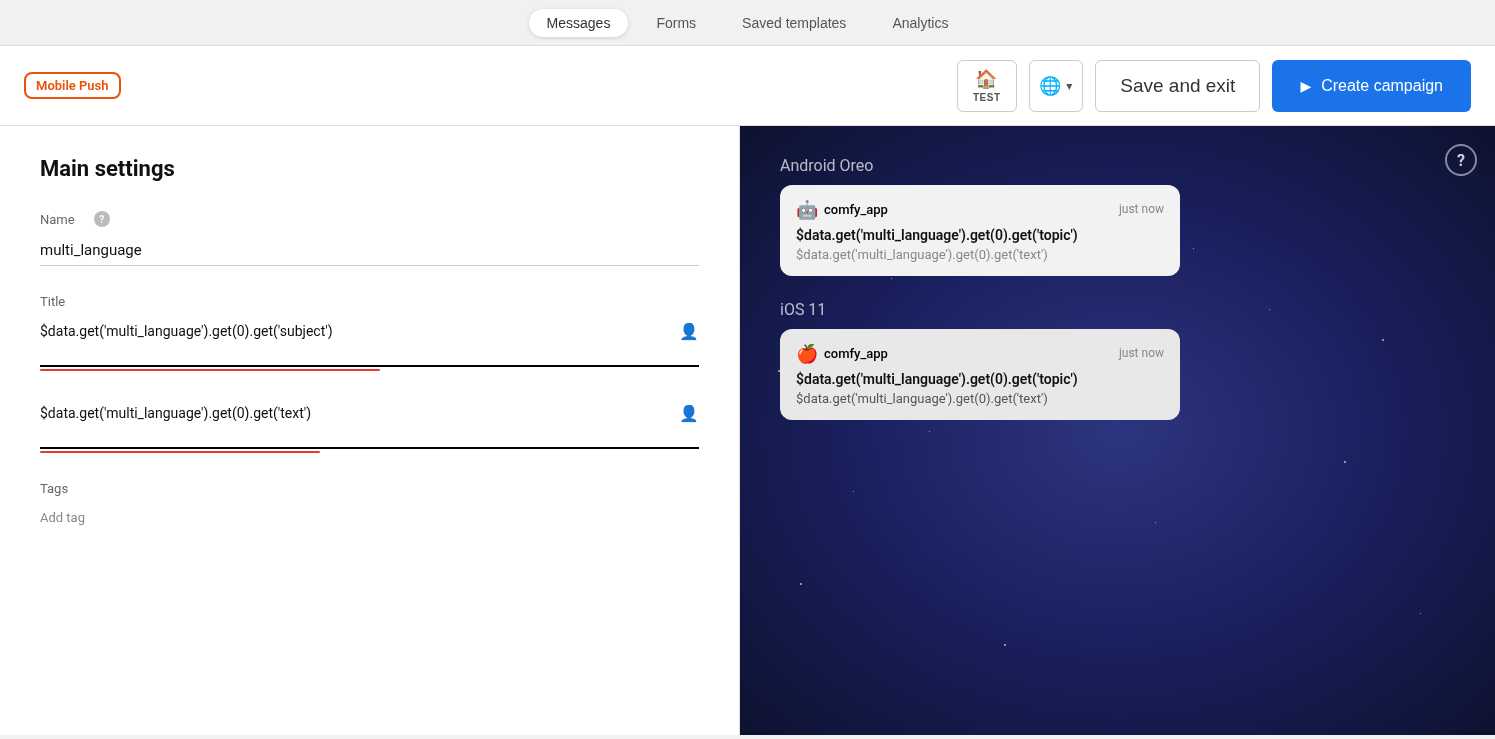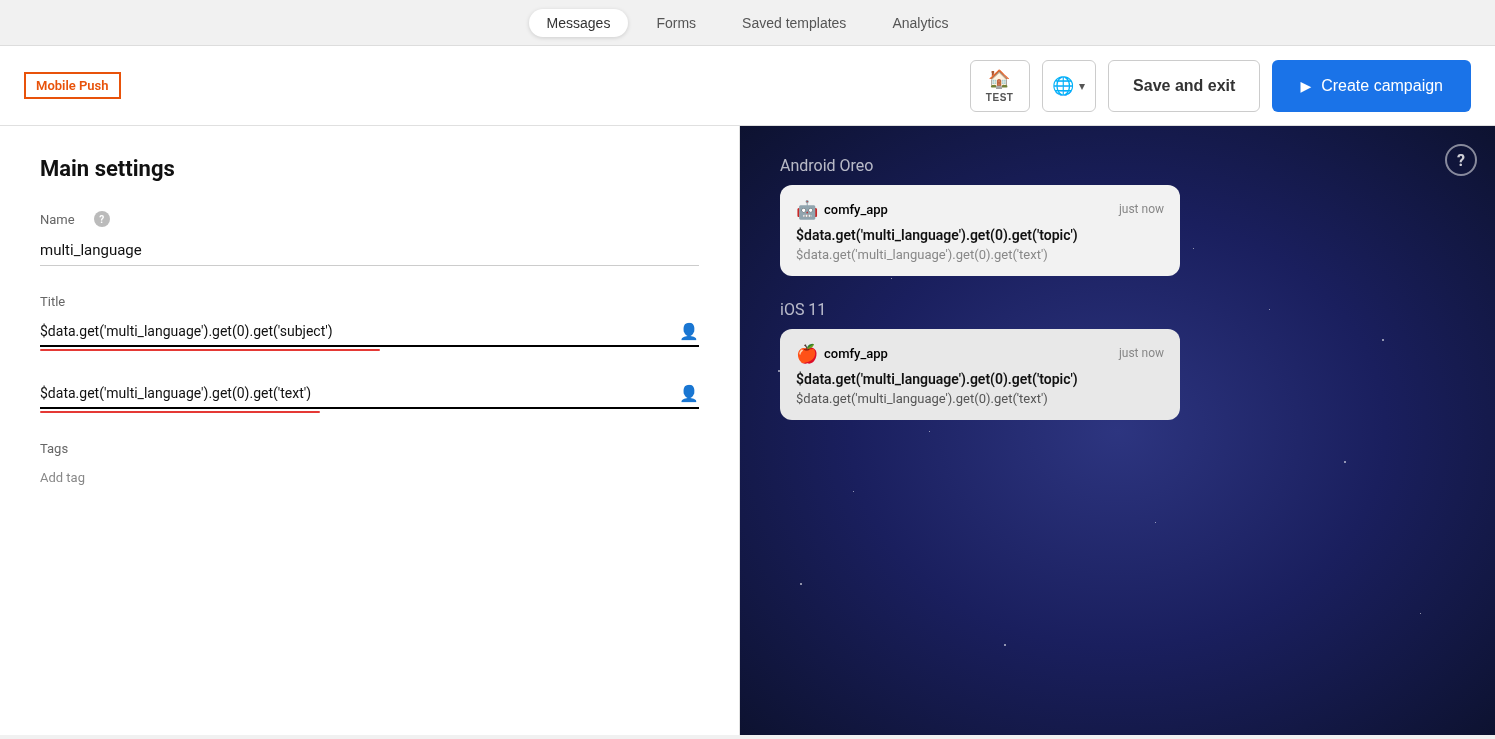--- a/index.html
+++ b/index.html
@@ -41,21 +41,21 @@
       height: 80px;
       border-bottom: 1px solid #e0e0e0;
       gap: 12px;
     }
     .mobile-push-label {
       border: 2px solid #e8520a;
       color: #e8520a;
       font-weight: 600;
       font-size: 13px;
       padding: 4px 10px;
-      border-radius: 0;
+      border-radius: 8px;
       margin-right: auto;
     }
     .toolbar-btn-test {
       display: flex;
       flex-direction: column;
       align-items: center;
       justify-content: center;
       border: 1px solid #ccc;
       background: #fff;
       border-radius: 6px;
@@ -92,24 +92,24 @@
     .toolbar-globe-btn .chevron {
       font-size: 12px;
       color: #555;
     }
     .save-exit-btn {
       border: 1px solid #ccc;
       background: #fff;
       border-radius: 6px;
       padding: 0 24px;
       height: 52px;
-      font-size: 16px;
+      font-size: 19px;
       color: #333;
       cursor: pointer;
-      font-weight: 700;
+      font-weight: 400;
     }
     .create-campaign-btn {
       background: #1a73e8;
       color: #fff;
       border: none;
       border-radius: 6px;
       padding: 0 28px;
       height: 52px;
       font-size: 16px;
       font-weight: 500;
@@ -176,21 +176,21 @@
       color: #111;
       padding: 6px 0;
       border-bottom: 1px solid #ccc;
       width: 100%;
     }
     .field-input-row {
       display: flex;
       align-items: center;
       gap: 10px;
       border-bottom: 2px solid #000;
-      padding-bottom: 0;
+      padding-bottom: 20px;
       position: relative;
     }
     .field-input-row input {
       border: none;
       outline: none;
       font-size: 14px;
       color: #111;
       flex: 1;
       padding: 6px 0;
       font-family: inherit;

